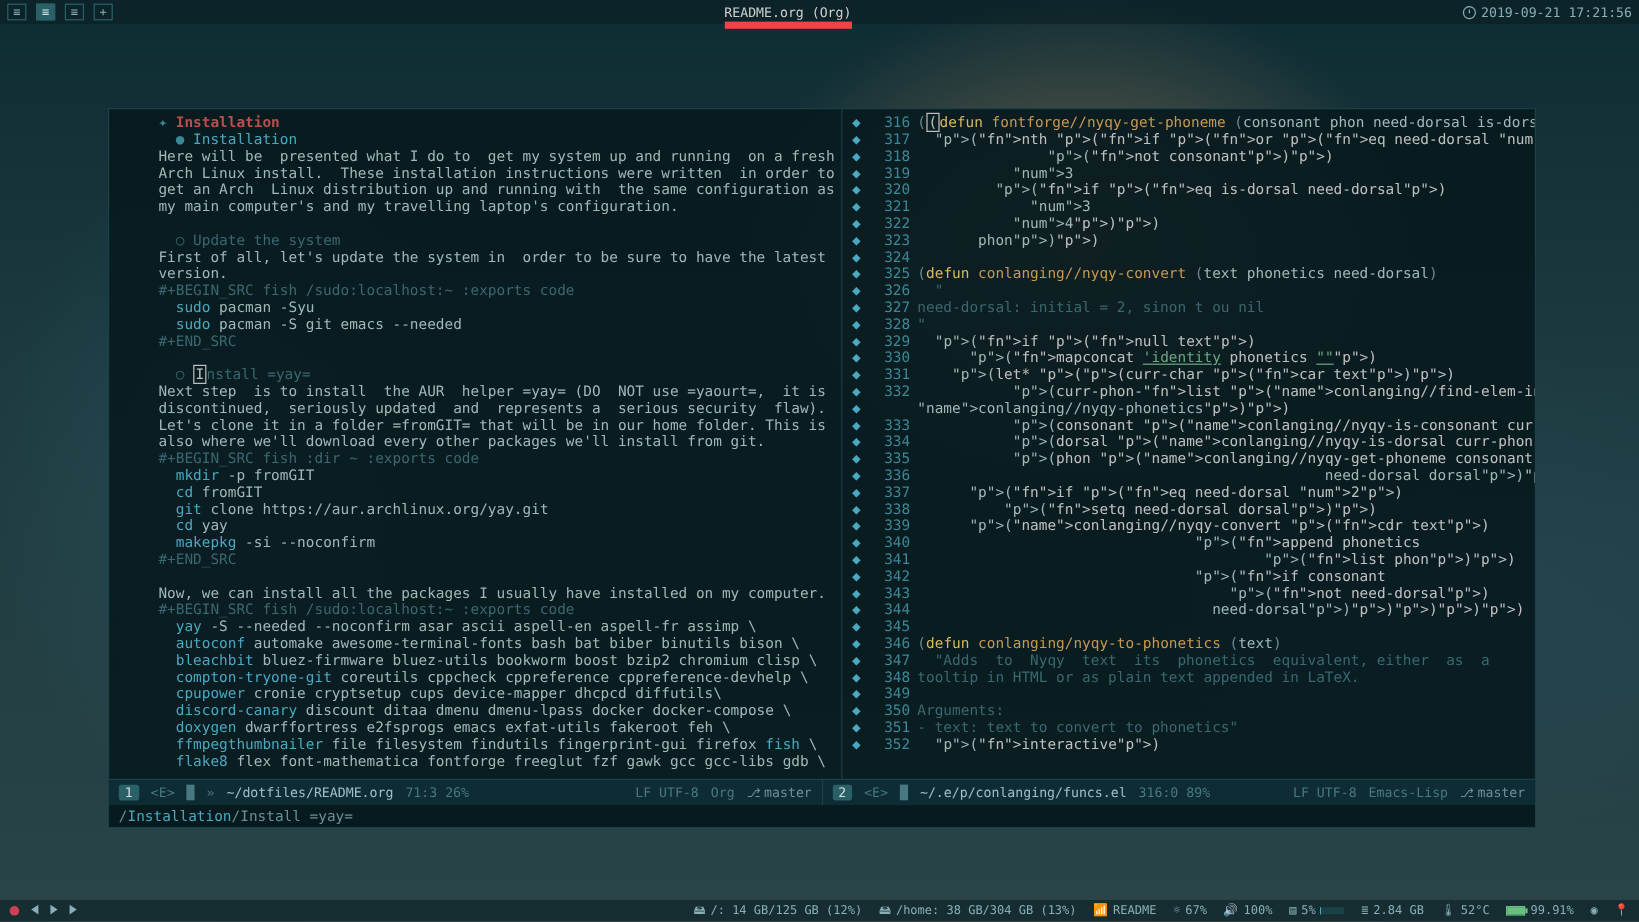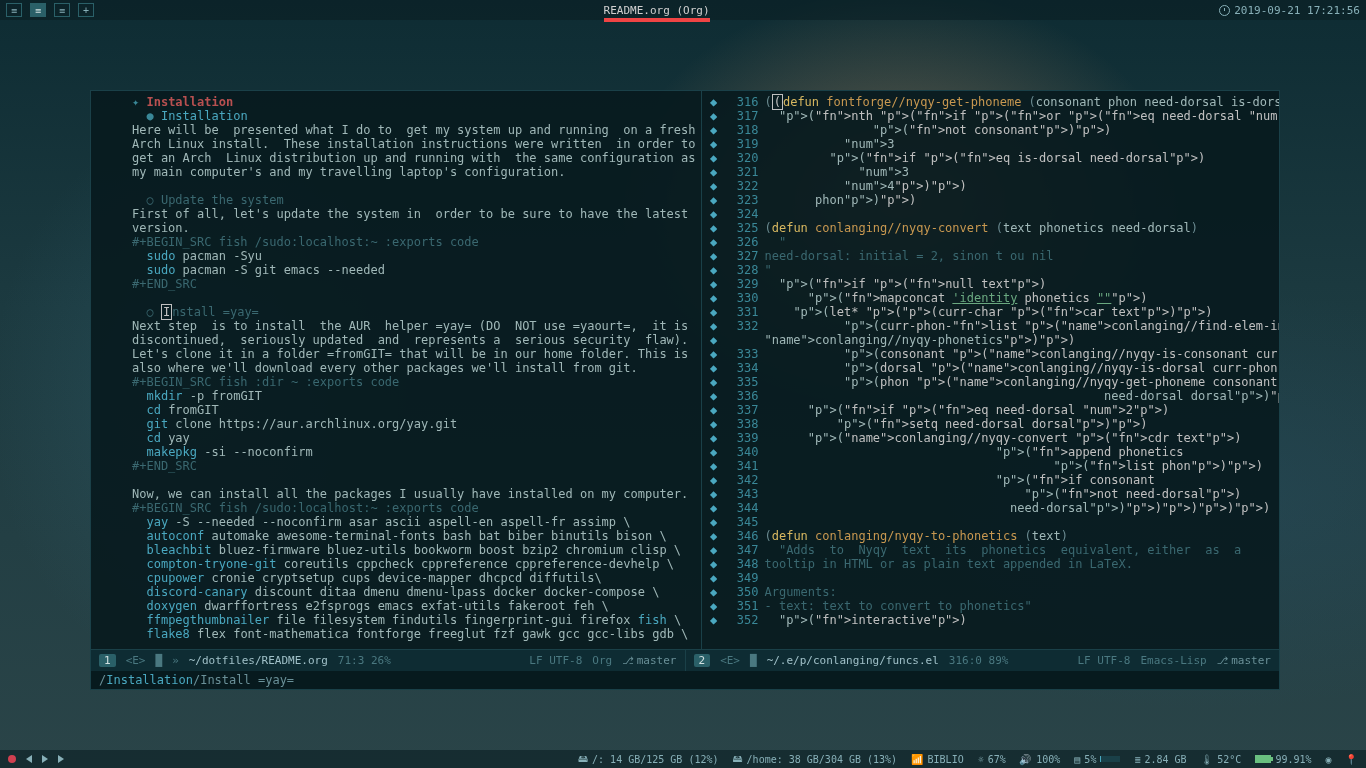--- a/index.html
+++ b/index.html
@@ -29,21 +29,21 @@
   font-size: 11px;
 }
 .topbar .left { display: flex; gap: 8px; align-items: center; }
 .topbar .workspace-btn {
   width: 16px; height: 14px; border: 1px solid #2a6068;
   display: inline-flex; align-items: center; justify-content: center;
   font-size: 10px; color: #88b0b8;
 }
 .topbar .workspace-btn.active { background: #2a6068; color: #d0e0e0; }
 .topbar .center { flex: 1; text-align: center; color: #d0d0d0; }
-.topbar .title-red { border-bottom: 4px solid #ef4444; padding-bottom: 1px; }
+.topbar .title-red { border-bottom: 6px solid #ef4444; padding-bottom: 1px; }
 .topbar .right { color: #88b0b8; display: flex; align-items: center; gap: 4px; }
 .clock-icon { width: 11px; height: 11px; border: 1.5px solid #88b0b8; border-radius: 50%; position: relative; display: inline-block; }
 .clock-icon::after { content: ""; position: absolute; top: 2px; left: 4px; width: 1px; height: 3px; background: #88b0b8; }
 
 .editor {
   position: absolute;
   top: 90px; left: 90px; width: 1190px; height: 600px;
   background: rgba(8,26,30,0.92);
   border: 1px solid #1a4048;
   display: flex; flex-direction: column;
@@ -267,21 +267,21 @@
     <span class="bb-seg">
         <span class="bb-icon">🖴</span>
         <span>/: 14 GB/125 GB (12%)</span>
       </span>
     <span class="bb-seg">
         <span class="bb-icon">🖴</span>
         <span>/home: 38 GB/304 GB (13%)</span>
       </span>
     <span class="bb-seg">
         <span class="bb-icon">📶</span>
-        <span>BIBLIO</span>
+        <span>README</span>
       </span>
     <span class="bb-seg">
         <span class="bb-icon">☼</span>
         <span>67%</span>
       </span>
     <span class="bb-seg">
         <span class="bb-icon">🔊</span>
         <span>100%</span>
       </span>
     <span class="bb-seg">

